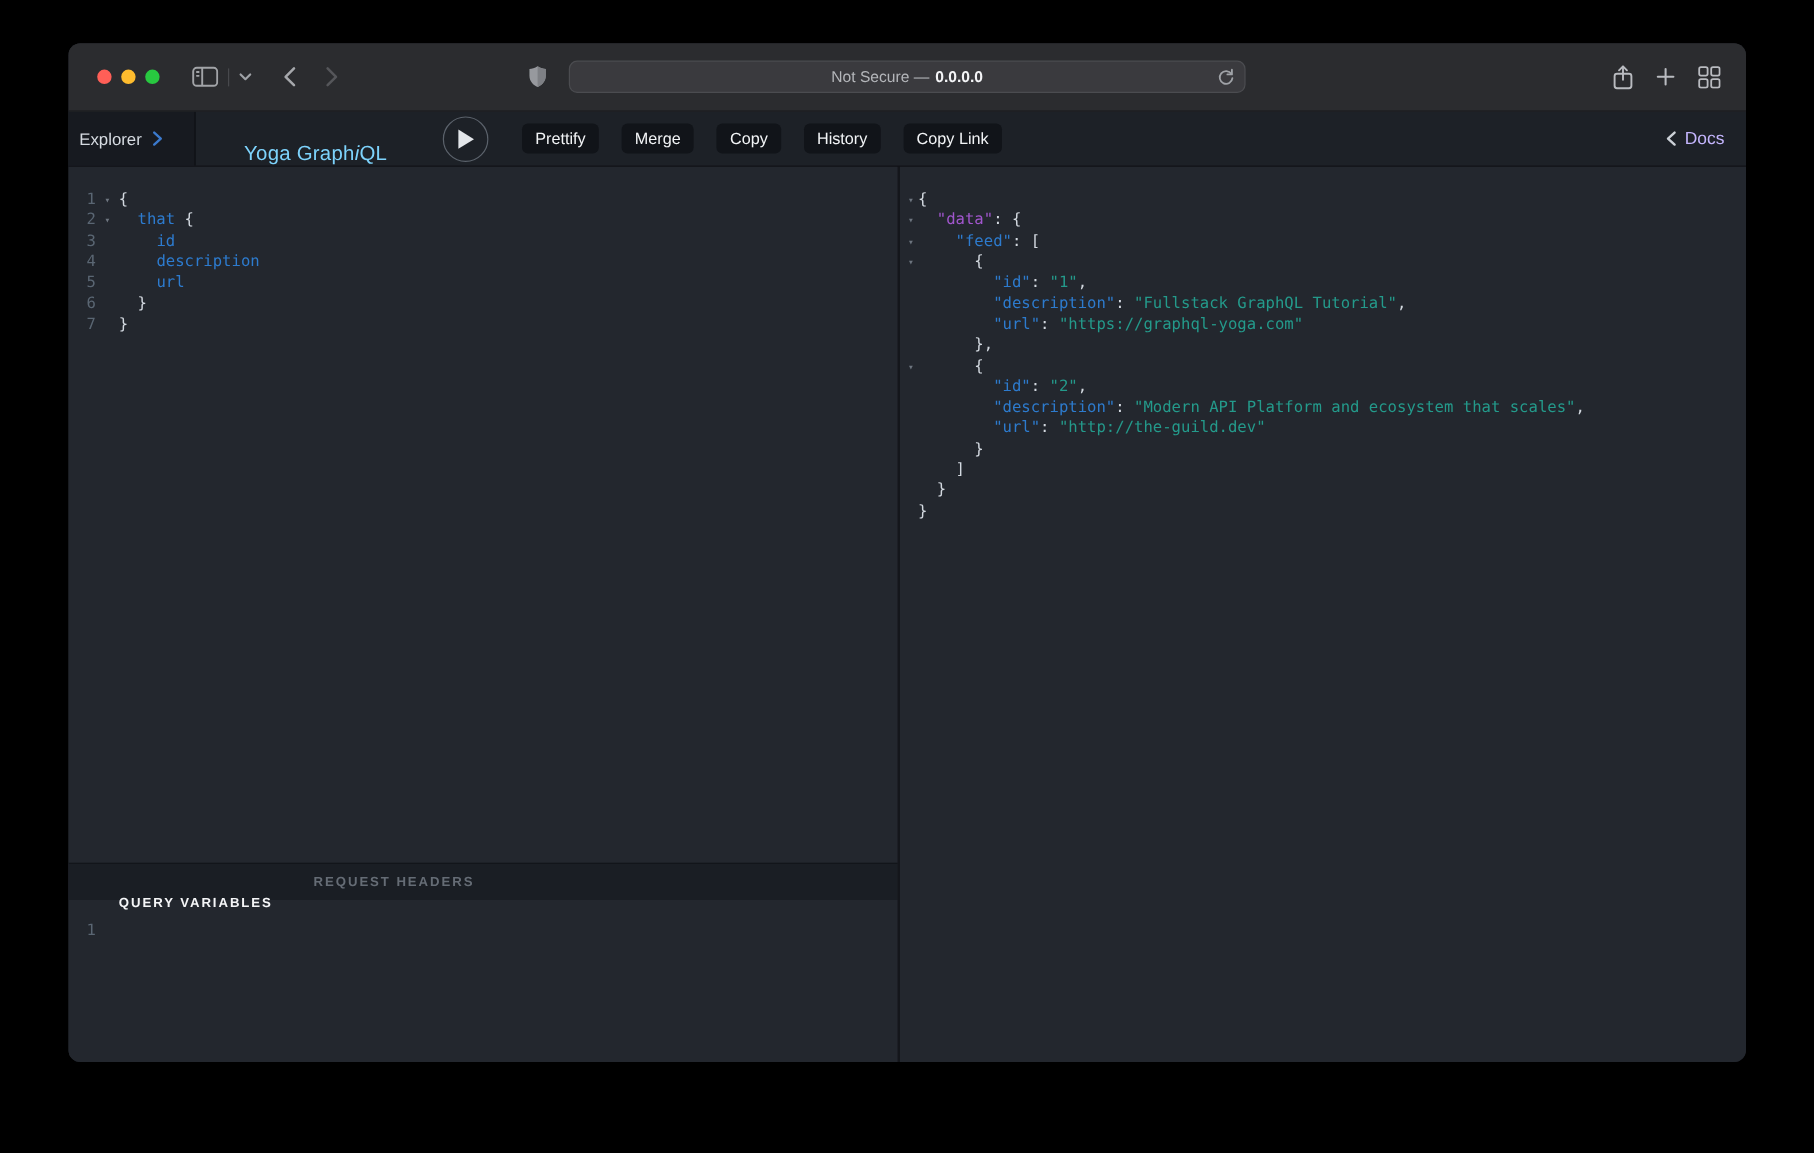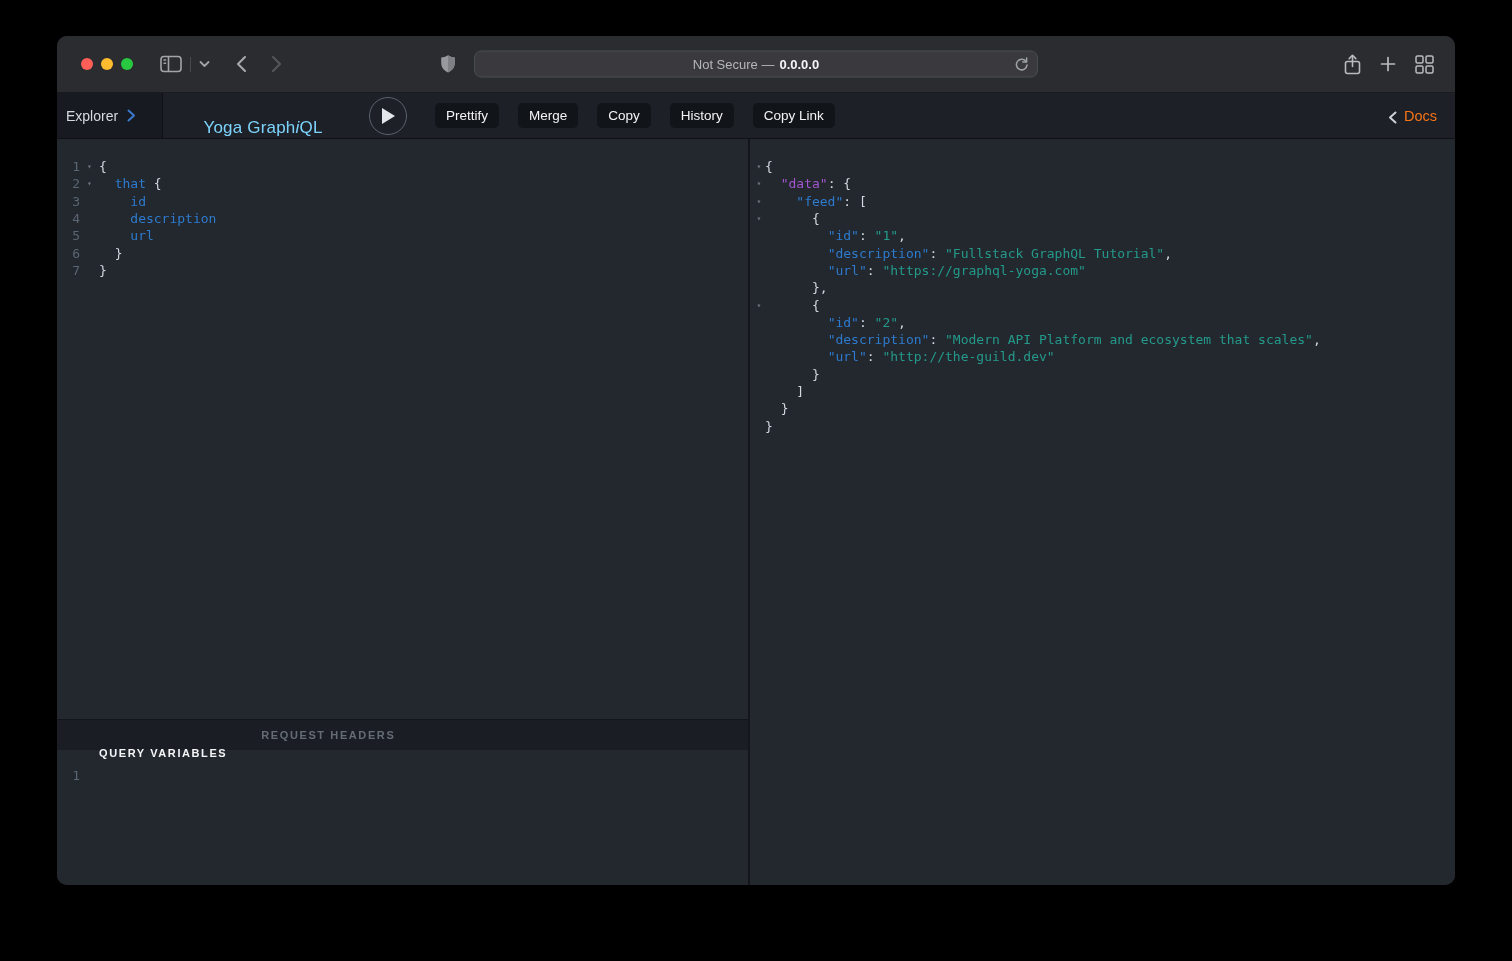--- a/index.html
+++ b/index.html
@@ -36,22 +36,22 @@
   .explorer{width:106px;height:100%;background:#171a20;border-right:1px solid #0e1014;
     display:flex;align-items:center;padding-left:9px;gap:9px;box-sizing:border-box;cursor:pointer;}
   .explorer-label{font-size:14px;color:#d6dbe1;}
   .logo{width:200px;text-align:center;font-size:17px;color:#7dd3fc;letter-spacing:.2px;margin-top:25px;}
   .logo .it{font-style:italic;}
   .play-btn{width:38px;height:38px;border-radius:50%;border:1.5px solid #5b626b;background:transparent;
     display:flex;align-items:center;justify-content:center;margin-left:6px;padding:0;cursor:pointer;box-sizing:border-box;}
   .tb-buttons{display:flex;gap:19px;margin-left:28px;}
   .tb-btn{background:#111419;color:#f2f4f6;font-size:13.5px;font-weight:500;font-family:inherit;
     padding:5px 11px;border-radius:5px;border:none;cursor:pointer;}
-  .docs{margin-left:auto;margin-right:18px;display:flex;align-items:flex-end;gap:7px;
-    color:#f97316;font-size:14.5px;cursor:pointer;}
+  .docs{margin-left:auto;margin-right:18px;display:flex;align-items:center;gap:7px;
+    color:#c4b5fd;font-size:14.5px;cursor:pointer;}
   
   .main{flex:1;display:flex;min-height:0;}
   .left-pane{width:691px;flex:none;display:flex;flex-direction:column;background:#23272e;}
   .divider{width:2px;flex:none;background:#14161b;}
   .right-pane{flex:1;background:#23272e;overflow:hidden;}
   
   .code{font-family:"DejaVu Sans Mono",monospace;font-size:13px;}
   .editor{flex:1;padding-top:19px;overflow:hidden;}
   .response{height:100%;padding-top:19px;box-sizing:border-box;overflow:hidden;}
   .code-line{display:flex;align-items:center;height:17.3px;}

